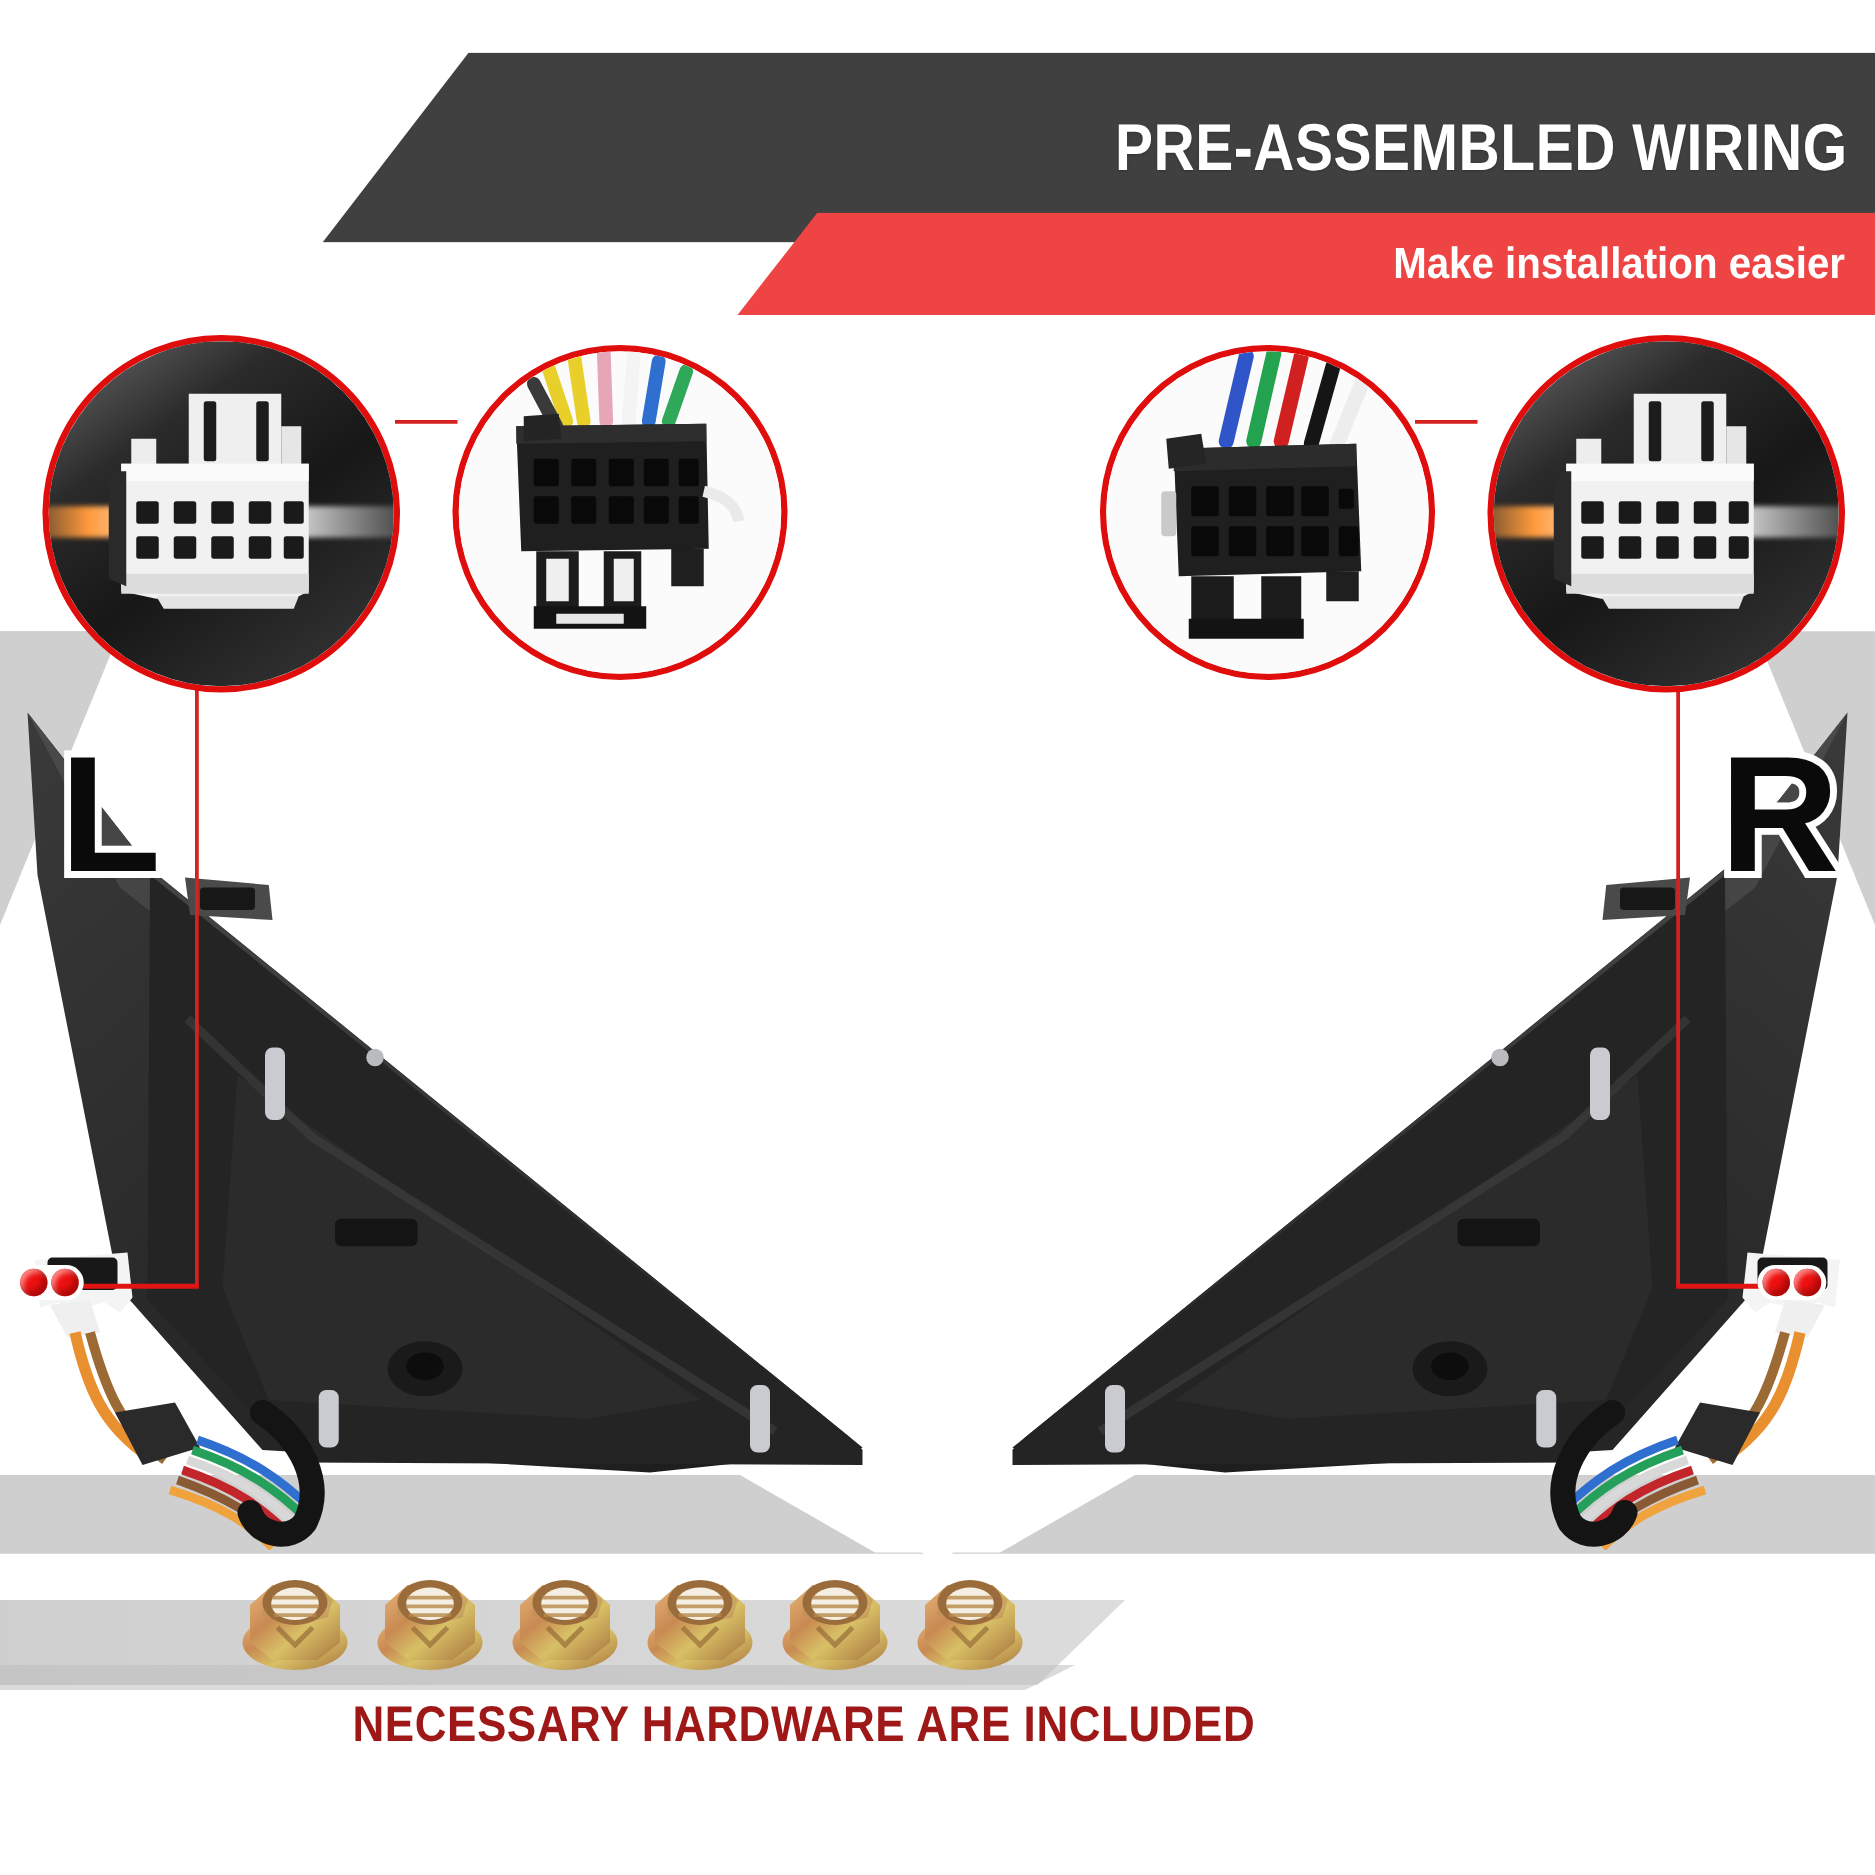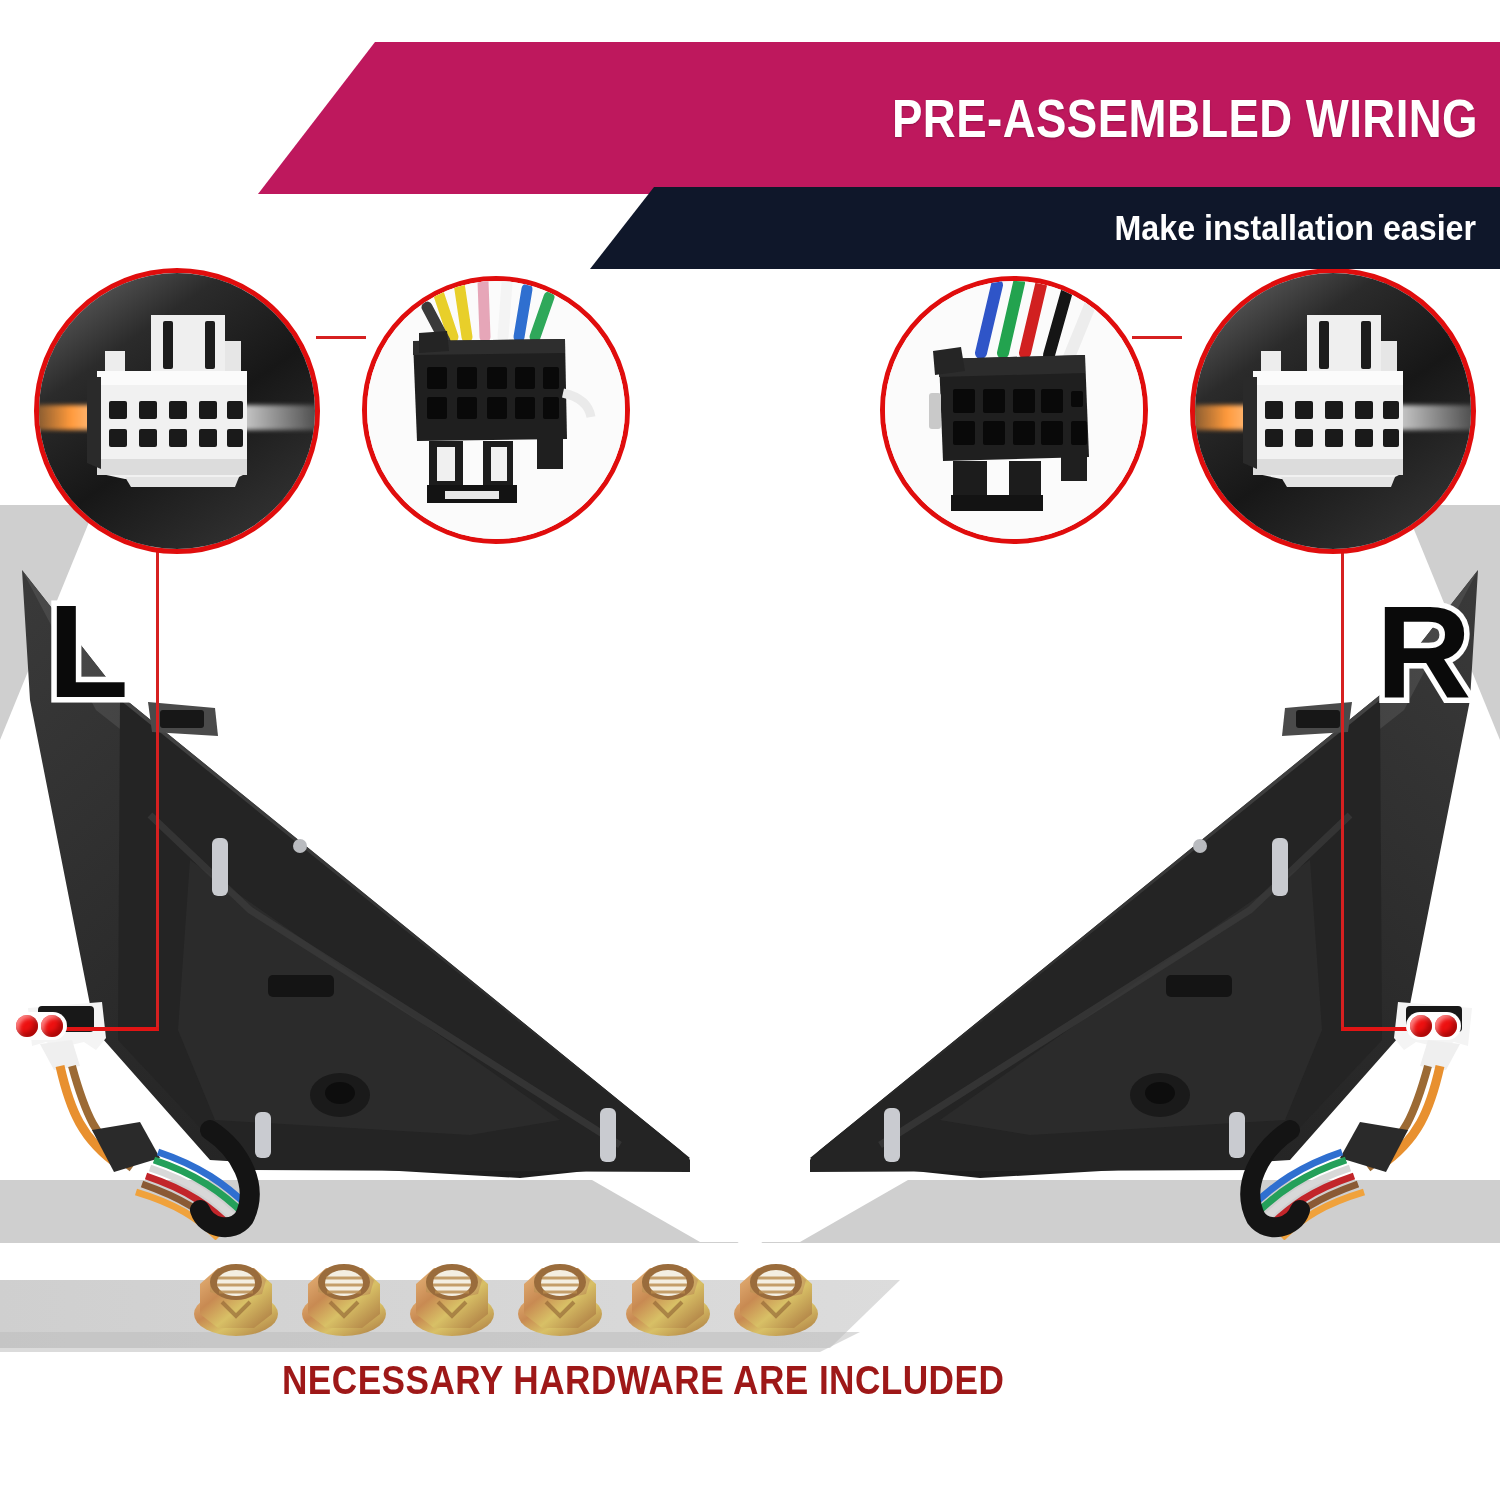--- a/index.html
+++ b/index.html
@@ -8,28 +8,28 @@
   #stage{position:relative;width:1500px;height:1500px;background:#ffffff;overflow:hidden;}
 
   
   .bg-layer{position:absolute;inset:0;z-index:0;}
   .bg-svg{position:absolute;left:0;top:0;}
 
   
   .banner{position:absolute;z-index:40;display:flex;align-items:center;}
   .banner-red{
      left:258px;top:42px;width:1242px;height:152px;
-     background:#be185d;
+     background:#404040;
      clip-path:polygon(117px 0, 1242px 0, 1242px 152px, 0px 152px);
      box-shadow:0 2px 5px rgba(0,0,0,.18);
      justify-content:flex-end;
   }
   .banner-dark{
-     left:590px;top:187px;width:910px;height:82px;
-     background:#0f172a;
+     left:590px;top:170px;width:910px;height:82px;
+     background:#ef4444;
      clip-path:polygon(64px 0, 910px 0, 910px 82px, 0px 82px);
      justify-content:flex-end;
   }
   .banner-red .txt{
      color:#ffffff;font-size:53px;font-weight:700;letter-spacing:.5px;
      padding-right:26px;transform:scaleX(.86);transform-origin:right center;
      white-space:nowrap;text-shadow:0 1px 2px rgba(0,0,0,.25);
   }
   .banner-dark .txt{
      color:#ffffff;font-size:35px;font-weight:700;

